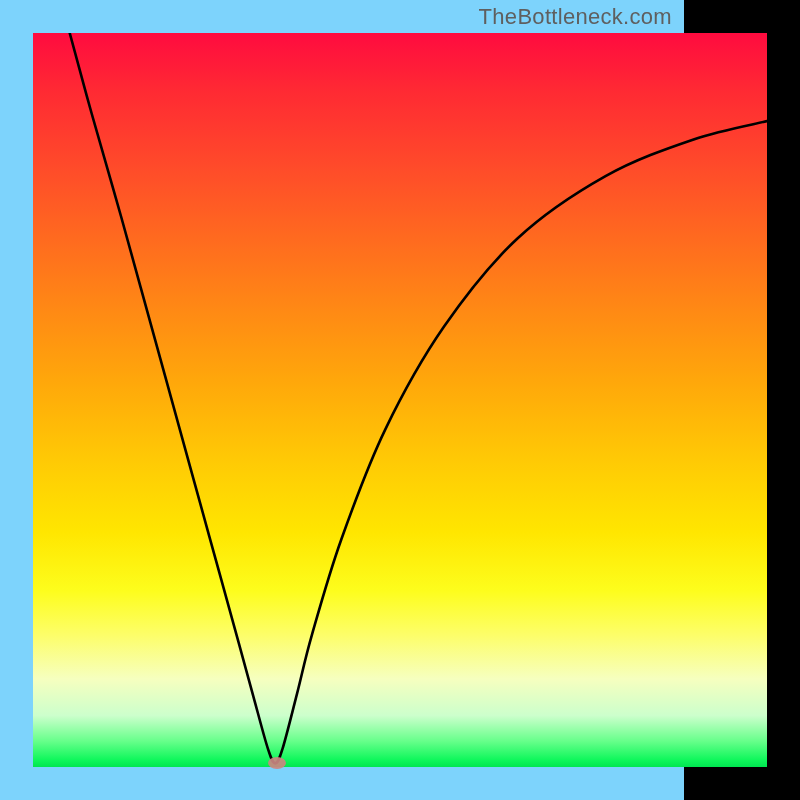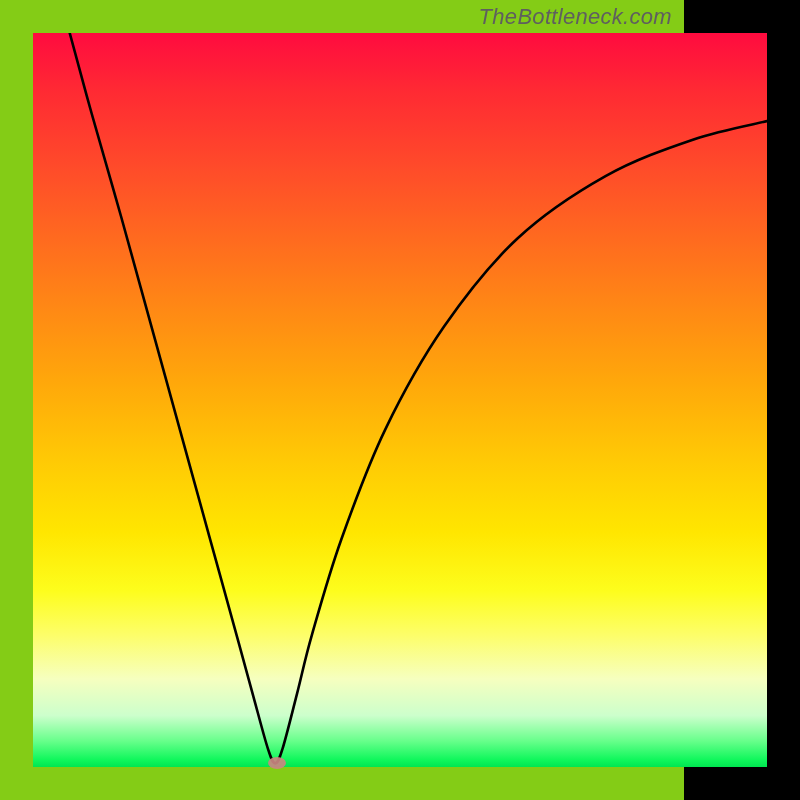--- a/index.html
+++ b/index.html
@@ -8,22 +8,21 @@
     width: 800px;
     height: 800px;
     background: #000000;
     font-family: Arial, Helvetica, sans-serif;
     overflow: hidden;
   }
   .frame {
     position: relative;
     width: 684px;
     height: 800px;
-    background: #84cc16;
-    font-style: italic;
+    background: #7dd3fc;
   }
   .watermark {
     position: absolute;
     top: 4px;
     right: 12px;
     color: #5f5f5f;
     font-size: 22px;
     font-weight: 500;
     letter-spacing: 0.3px;
     z-index: 10;

